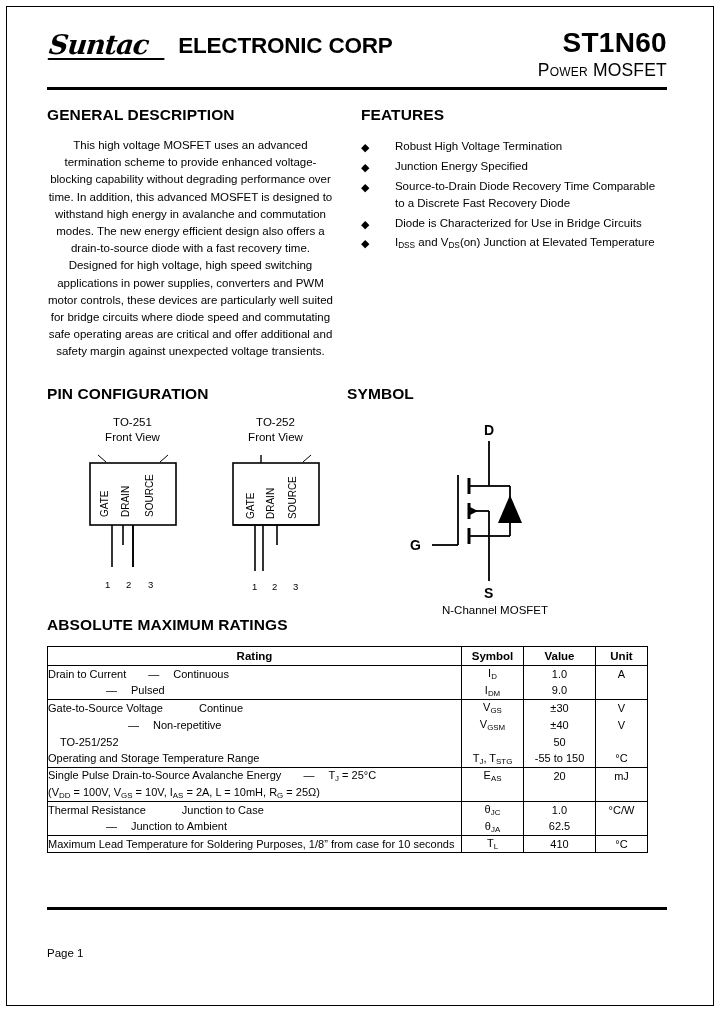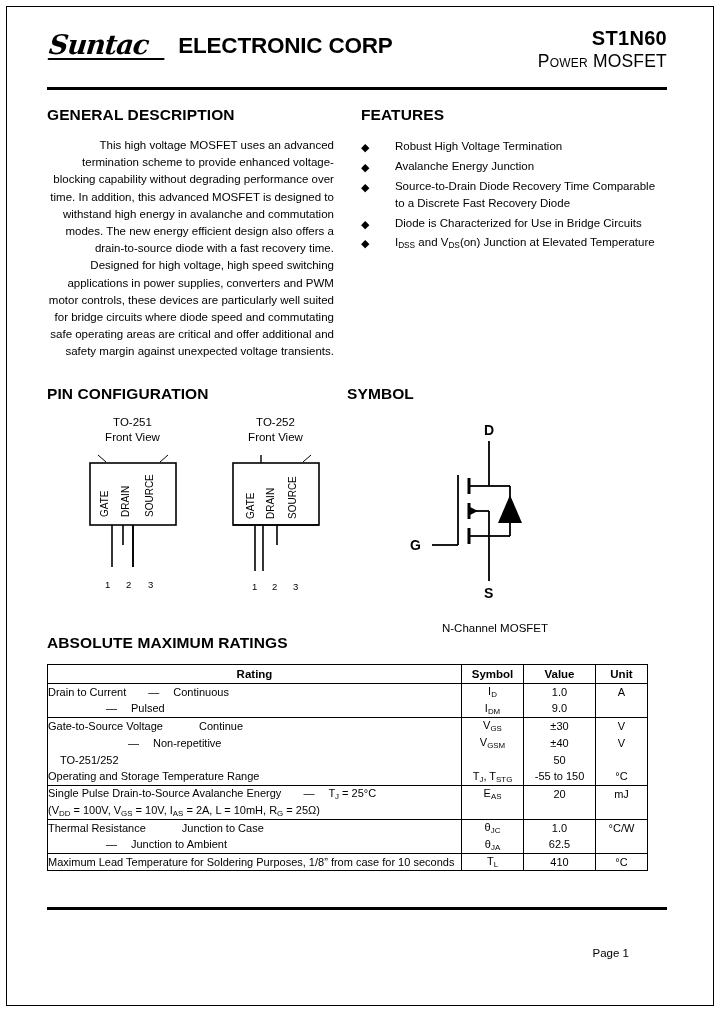--- a/index.html
+++ b/index.html
@@ -56,21 +56,21 @@
   }
   .corp-name {
     font-size: 22.5px;
     font-weight: bold;
     letter-spacing: -0.2px;
     white-space: nowrap;
     padding-left: 16px;
   }
   .title-block { text-align: right; padding-top: 2px; }
   .part-number {
-    font-size: 20px;
+    font-size: 28px;
     font-weight: bold;
     letter-spacing: 0.3px;
     line-height: 1.15;
   }
   .part-subtitle {
     font-size: 17.5px;
     font-variant: small-caps;
     letter-spacing: 0.2px;
     line-height: 1.2;
     margin-top: 1px;
@@ -93,21 +93,21 @@
     display: flex;
     margin-top: 16px;
     gap: 27px;
   }
   .col-left { width: 300px; }
   .col-right { width: 320px; }
   .body-text {
     font-size: 11.5px;
     line-height: 17.2px;
     margin-top: 13px;
-    text-align: right;
+    text-align: center;
   }
   ul.features {
     list-style: none;
     margin: 14px 0 0 0;
     padding: 0;
     font-size: 11.5px;
     line-height: 17.3px;
   }
   ul.features li {
     position: relative;
@@ -139,21 +139,21 @@
     font-size: 11.5px;
     line-height: 15px;
   }
   .symbol-wrap {
     margin-top: 10px;
     text-align: center;
   }
   .symbol-caption {
     font-size: 11.5px;
     text-align: center;
-    margin-top: 20px;
+    margin-top: 2px;
     padding-right: 24px;
   }
 
   
   .ratings-head { margin-top: 28px; }
   table.ratings {
     border-collapse: collapse;
     width: 600px;
     margin-top: 12px;
     table-layout: fixed;
@@ -190,23 +190,22 @@
 
   
   .rule-bottom {
     position: absolute;
     left: 40px; top: 900px;
     width: 620px; height: 3px;
     background: #000;
   }
   .page-num {
     position: absolute;
-    left: 24px; top: 940px;
+    left: 40px; top: 940px;
     width: 620px;
-    text-align: right;
     font-size: 11.5px;
     padding-right: 22px;
   }
 </style>
 </head>
 <body>
 
 <div class="page">
   <div class="inner">
 
@@ -229,21 +228,21 @@
       </div>
       <div class="col-right">
         <h2 class="section">FEATURES</h2>
         <ul class="features">
           <li>
             <span class="bullet">◆</span>
             <span>Robust High Voltage Termination</span>
           </li>
           <li>
             <span class="bullet">◆</span>
-            <span>Avalanche Energy Junction</span>
+            <span>Junction Energy Specified</span>
           </li>
           <li>
             <span class="bullet">◆</span>
             <span>Source-to-Drain Diode Recovery Time Comparable to a Discrete Fast Recovery Diode</span>
           </li>
           <li>
             <span class="bullet">◆</span>
             <span>Diode is Characterized for Use in Bridge Circuits</span>
           </li>
           <li>

